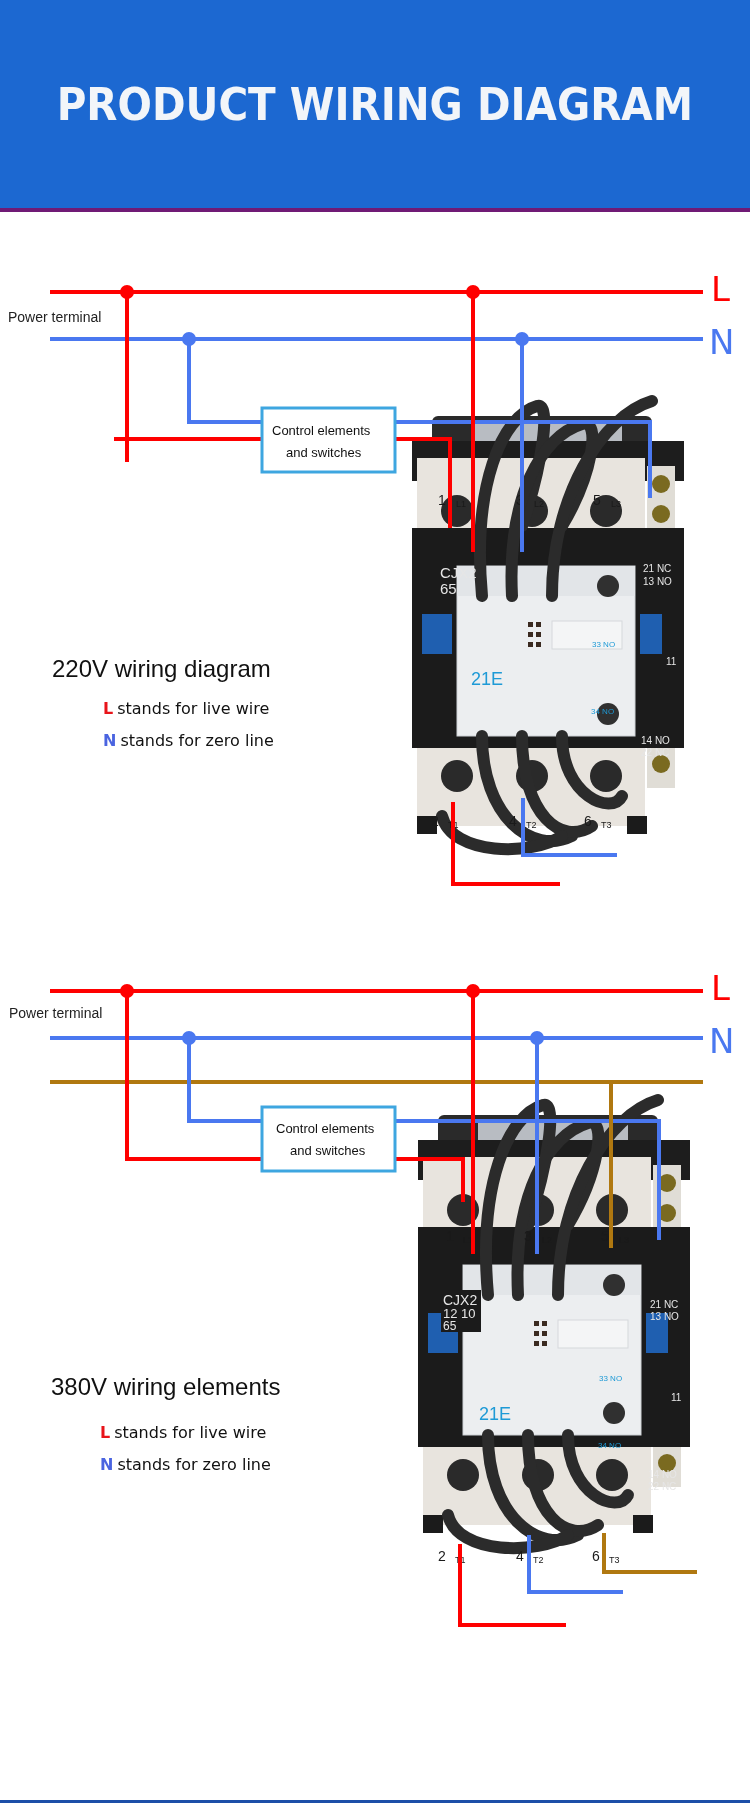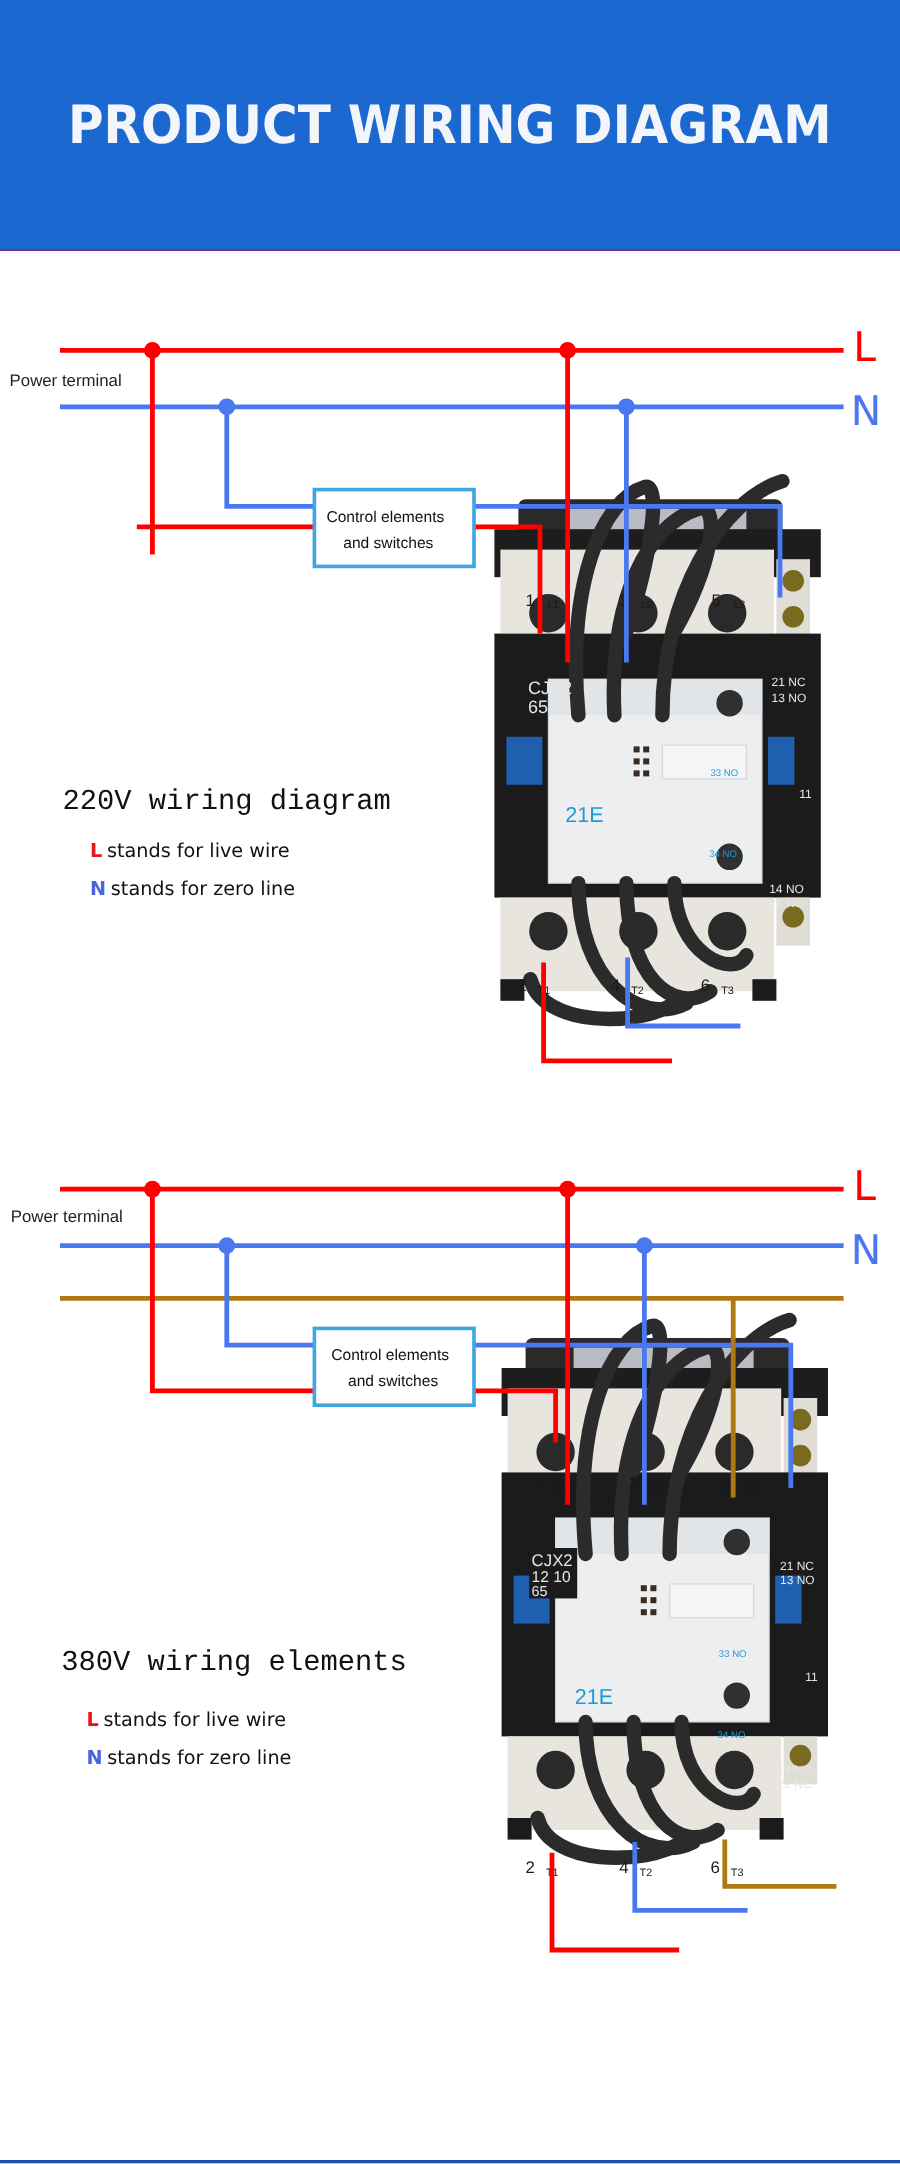--- a/index.html
+++ b/index.html
@@ -1,33 +1,33 @@
 <!DOCTYPE html>
 <html><head>
 <meta charset="utf-8">
 <style>
   html, body { margin: 0; padding: 0; background: #ffffff; }
   body { width: 750px; height: 1803px; position: relative; overflow: hidden; font-family: "DejaVu Sans", sans-serif; }
   .banner {
     position: absolute; left: 0; top: 0; width: 750px; height: 208px;
-    background: #1c68d1; border-bottom: 1px solid #701a75;
+    background: #1c68d1; border-bottom: 4px solid #701a75;
     display: flex; align-items: center; justify-content: center;
   }
   .banner h1 {
     margin: 0; color: #f2f5f9; font-family: "DejaVu Sans", sans-serif; font-weight: bold;
     font-size: 44px; letter-spacing: 0px; transform: scaleX(0.92);
   }
   .bottom-line { position: absolute; left: 0; top: 1800px; width: 750px; height: 3px; background: #1c4fa8; }
   svg.diagram { position: absolute; left: 0; top: 0; }
   .label-power { font-family: "Liberation Sans", sans-serif; font-size: 14px; fill: #222; }
   .rail-letter { font-family: "DejaVu Sans", sans-serif; font-size: 34px; }
   .box-text { font-family: "Liberation Sans", sans-serif; font-size: 13px; fill: #111; }
-  .section-title { position: absolute; font-family: Liberation Mono, monospace; font-size: 24px; color: #111; margin: 0; font-weight: normal; }
+  .section-title { position: absolute; font-family: Liberation Sans, sans-serif; font-size: 24px; color: #111; margin: 0; font-weight: normal; }
   .legend { position: absolute; font-family: "DejaVu Sans", sans-serif; font-size: 16px; color: #111; }
-  .legend .row { height: 32px; line-height: 32px; white-space: nowrap; }
+  .legend .row { height: 32px; line-height: 32px; white-space: nowrap; margin-left: 28px; }
   .legend .l { color: #e8141a; font-weight: bold; margin-right: 4px; }
   .legend .n { color: #4a64e0; font-weight: bold; margin-right: 4px; }
   .mod-text { font-family: "Liberation Sans", sans-serif; fill: #1e9ad6; }
   .body-text { font-family: "Liberation Sans", sans-serif; fill: #e6e6e6; }
   .term-text { font-family: "Liberation Sans", sans-serif; fill: #1a1a1a; }
 </style>
 </head>
 <body>
 
 <div class="banner">

